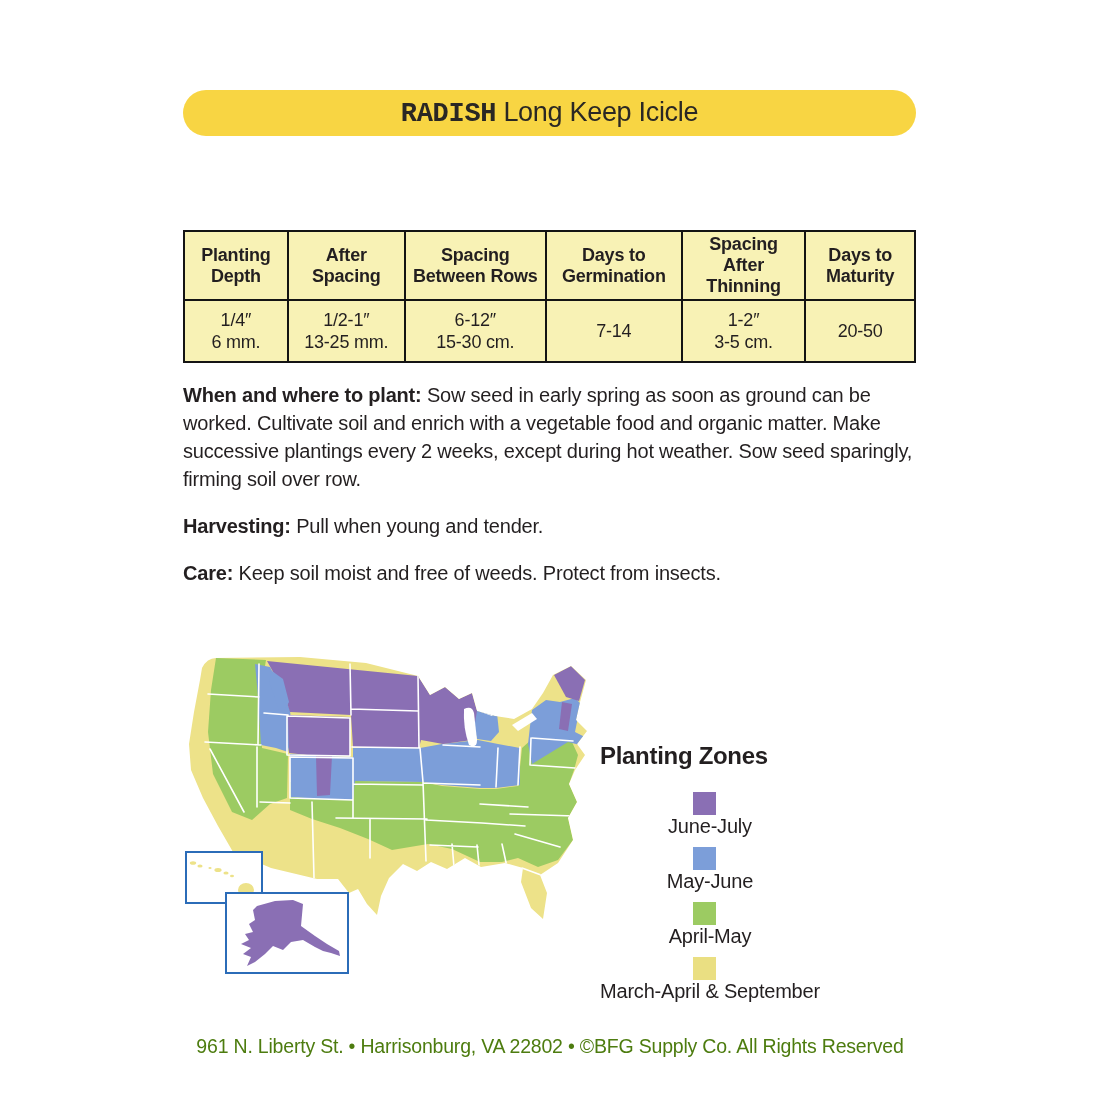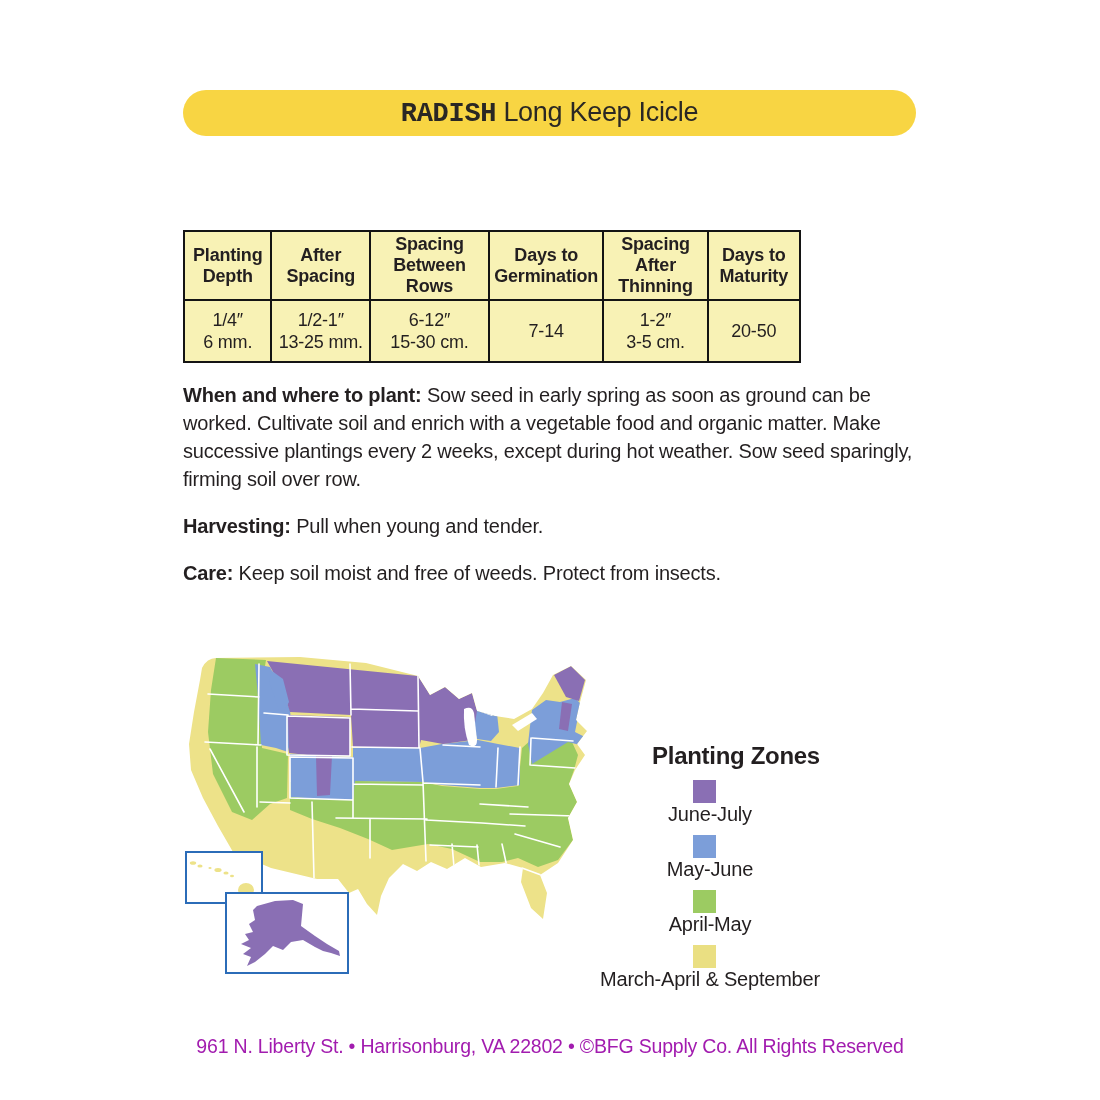--- a/index.html
+++ b/index.html
@@ -14,21 +14,21 @@
   }
   .pill .title{font-size:27px;letter-spacing:-0.3px;color:#2a2724;white-space:pre;}
   .pill .variety{font-weight:bold;font-family:Liberation Mono, monospace;}
   
   .description{
     position:absolute;left:183px;top:144px;width:742px;
     font-size:20px;line-height:28px;letter-spacing:-0.2px;
   }
   
   .info-table{
-    position:absolute;left:183px;top:230px;width:618px;
+    position:absolute;left:183px;top:230px;width:733px;
     border-collapse:collapse;table-layout:fixed;
   }
   .info-table th,.info-table td{
     border:2px solid #141414;text-align:center;vertical-align:middle;
     padding:2px 4px;background:transparent;
   }
   .info-table th{height:56px;font-size:18px;font-weight:bold;line-height:21px;white-space:pre-line;letter-spacing:-0.2px;}
   .info-table td{height:56px;font-size:18px;line-height:22px;white-space:pre-line;letter-spacing:-0.2px;}
   
   .sections{position:absolute;left:183px;top:381px;width:746px;}
@@ -41,28 +41,28 @@
   .zb{fill:var(--zone-blue,#7C9ED9);}
   .zp{fill:var(--zone-purple,#8A6FB4);}
   .lake{fill:#ffffff;}
   .borders{stroke:#ffffff;stroke-width:1.6;fill:none;stroke-linecap:round;stroke-linejoin:round;}
   .inset{position:absolute;background:#ffffff;border:2.5px solid var(--inset-border,#2B6CB8);}
   .inset-hawaii{left:185px;top:851px;width:74px;height:49px;}
   .inset-alaska{left:225px;top:892px;width:120px;height:78px;}
   .inset svg{display:block;width:100%;height:100%;}
   
   .legend{position:absolute;left:600px;top:742px;}
-  .legend-title{font-size:24px;font-weight:bold;letter-spacing:-0.3px;margin-bottom:10px;text-align:right;}
+  .legend-title{font-size:24px;font-weight:bold;letter-spacing:-0.3px;margin-bottom:22px;}
   .legend-item{display:flex;align-items:center;margin-bottom:9px;flex-direction:column;}
   .legend-swatch{width:23px;height:23px;flex:0 0 23px;margin-right:11px;}
   .legend-label{font-size:20px;line-height:23px;letter-spacing:-0.2px;}
   
   .footer{
     position:absolute;left:0;top:1035px;width:1100px;text-align:center;
-    font-size:19.5px;letter-spacing:-0.2px;color:#a21caf;
+    font-size:19.5px;letter-spacing:-0.2px;color:#4d7c0f;
   }
 </style>
 </head>
 <body>
 
 <div class="page">
 
   <div class="pill" style="background-color: rgb(248, 213, 67);">
     <div class="title"><span class="variety">RADISH</span><span> Long Keep Icicle</span></div>
   </div>

